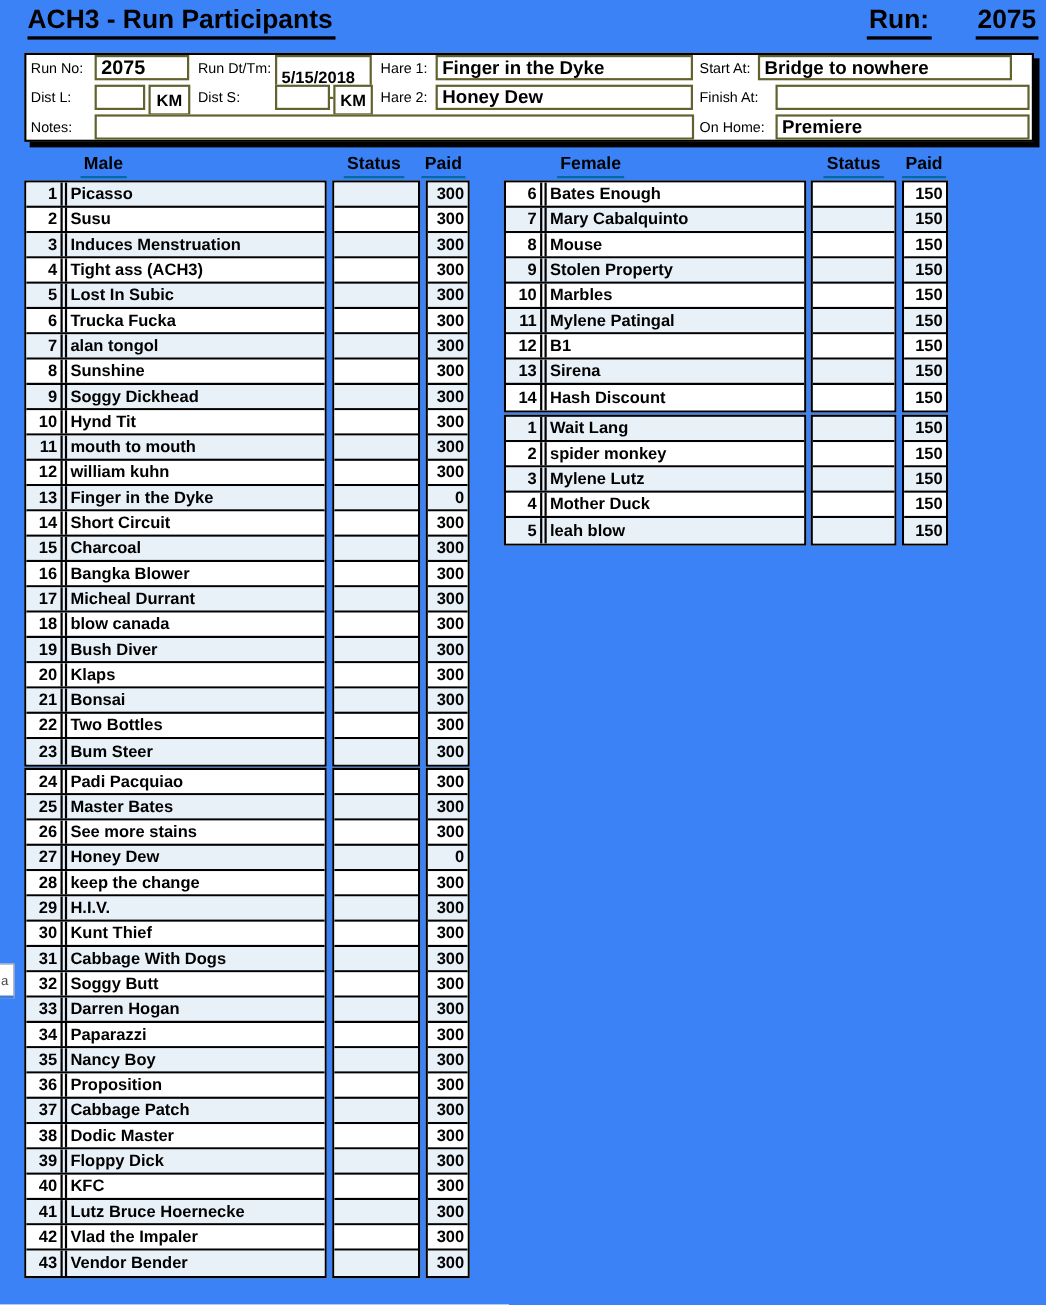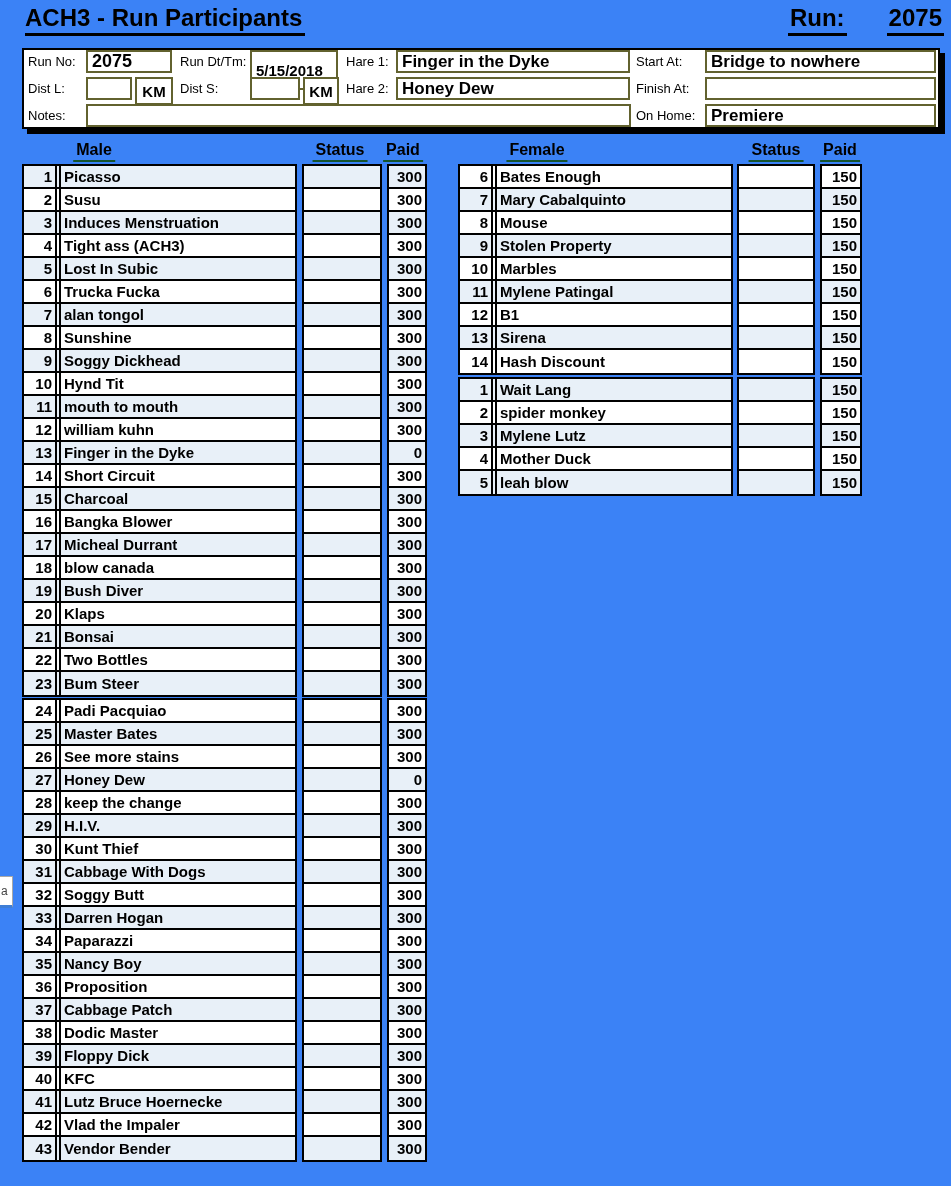--- a/index.html
+++ b/index.html
@@ -30,21 +30,21 @@
     background:#fff; font-weight:bold; display:flex; align-items:center;
     padding:0 4px; white-space:nowrap; overflow:hidden;
   }
   .inp.big { font-size:17px; }
   .inp.med { font-size:15px; }
   .inp.km  { font-size:15px; justify-content:center; padding:12px; }
   
   .col-hdr {
     position:absolute; top:141px; transform:translateX(-50%);
     font-size:16px; font-weight:bold;
-    border-bottom:2px solid #14532d; padding:0 3px 1px 3px; white-space:nowrap;
+    border-bottom:2px solid #0369a1; padding:0 3px 1px 3px; white-space:nowrap;
   }
   
   .tblock {
     position:absolute; box-sizing:border-box; border:2px solid #000; background:#fff;
   }
   .trow {
     height:23px; box-sizing:border-box; border-bottom:2px solid #000;
     display:flex; align-items:center; font-weight:bold; font-size:15px;
     background:#fff; white-space:nowrap;
   }
@@ -80,21 +80,21 @@
   </div>
 
   <div class="form">
     <span class="lbl" style="left:4px;top:4px">Run No:</span>
     <div class="inp big" style="left:62px;top:0;width:86px;height:23px;font-size:18px">2075</div>
     <span class="lbl" style="left:156px;top:4px">Run Dt/Tm:</span>
     <div class="inp med" style="left:226px;top:0;width:88px;height:40px">5/15/2018</div>
     <span class="lbl" style="left:322px;top:4px">Hare 1:</span>
     <div class="inp big" style="left:372px;top:0;width:234px;height:23px">Finger in the Dyke</div>
     <span class="lbl" style="left:612px;top:4px">Start At:</span>
-    <div class="inp big" style="left:681px;top:0;width:231px;height:23px">Bridge to nowhere</div>
+    <div class="inp big" style="left:665px;top:0;width:231px;height:23px">Bridge to nowhere</div>
 
     <span class="lbl" style="left:4px;top:31px">Dist L:</span>
     <div class="inp med" style="left:62px;top:27px;width:46px;height:23px"></div>
     <div class="inp km" style="left:111px;top:27px;width:38px;height:23px">KM</div>
     <span class="lbl" style="left:156px;top:31px">Dist S:</span>
     <div class="inp med" style="left:226px;top:27px;width:50px;height:23px"></div>
     <div class="inp km" style="left:279px;top:27px;width:36px;height:23px">KM</div>
     <span class="lbl" style="left:322px;top:31px">Hare 2:</span>
     <div class="inp big" style="left:372px;top:27px;width:234px;height:23px">Honey Dew</div>
     <span class="lbl" style="left:612px;top:31px">Finish At:</span>

